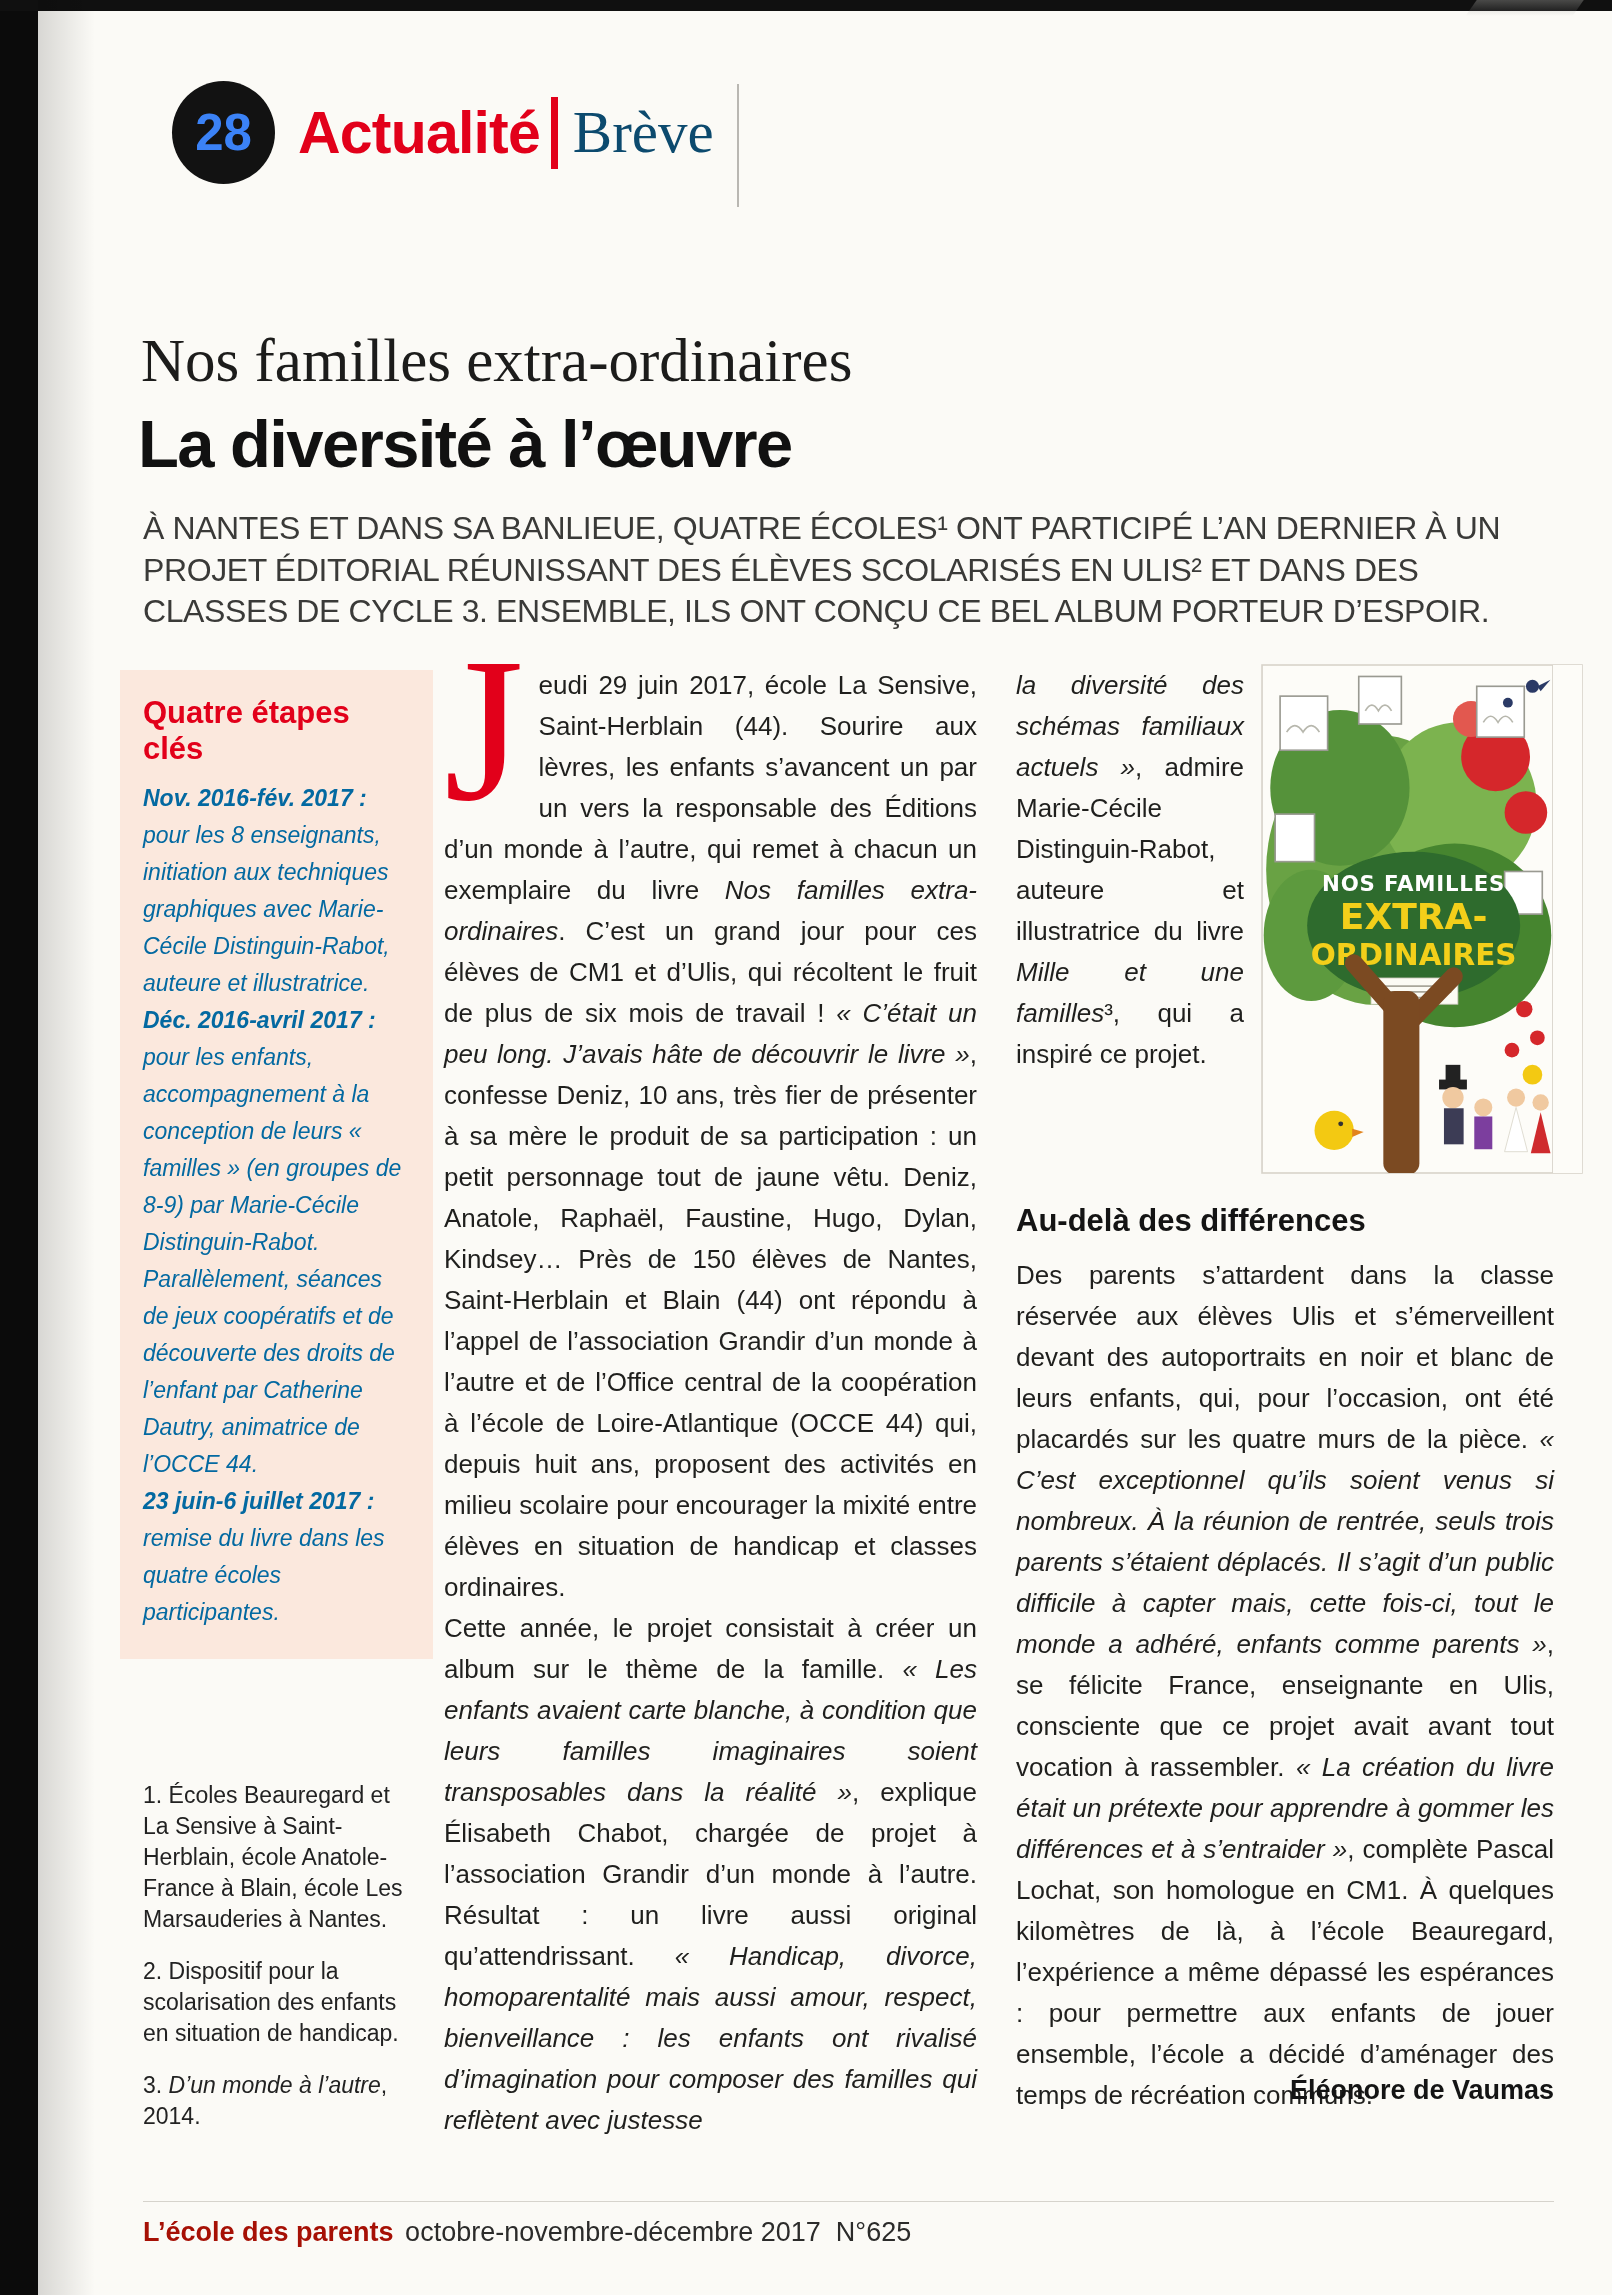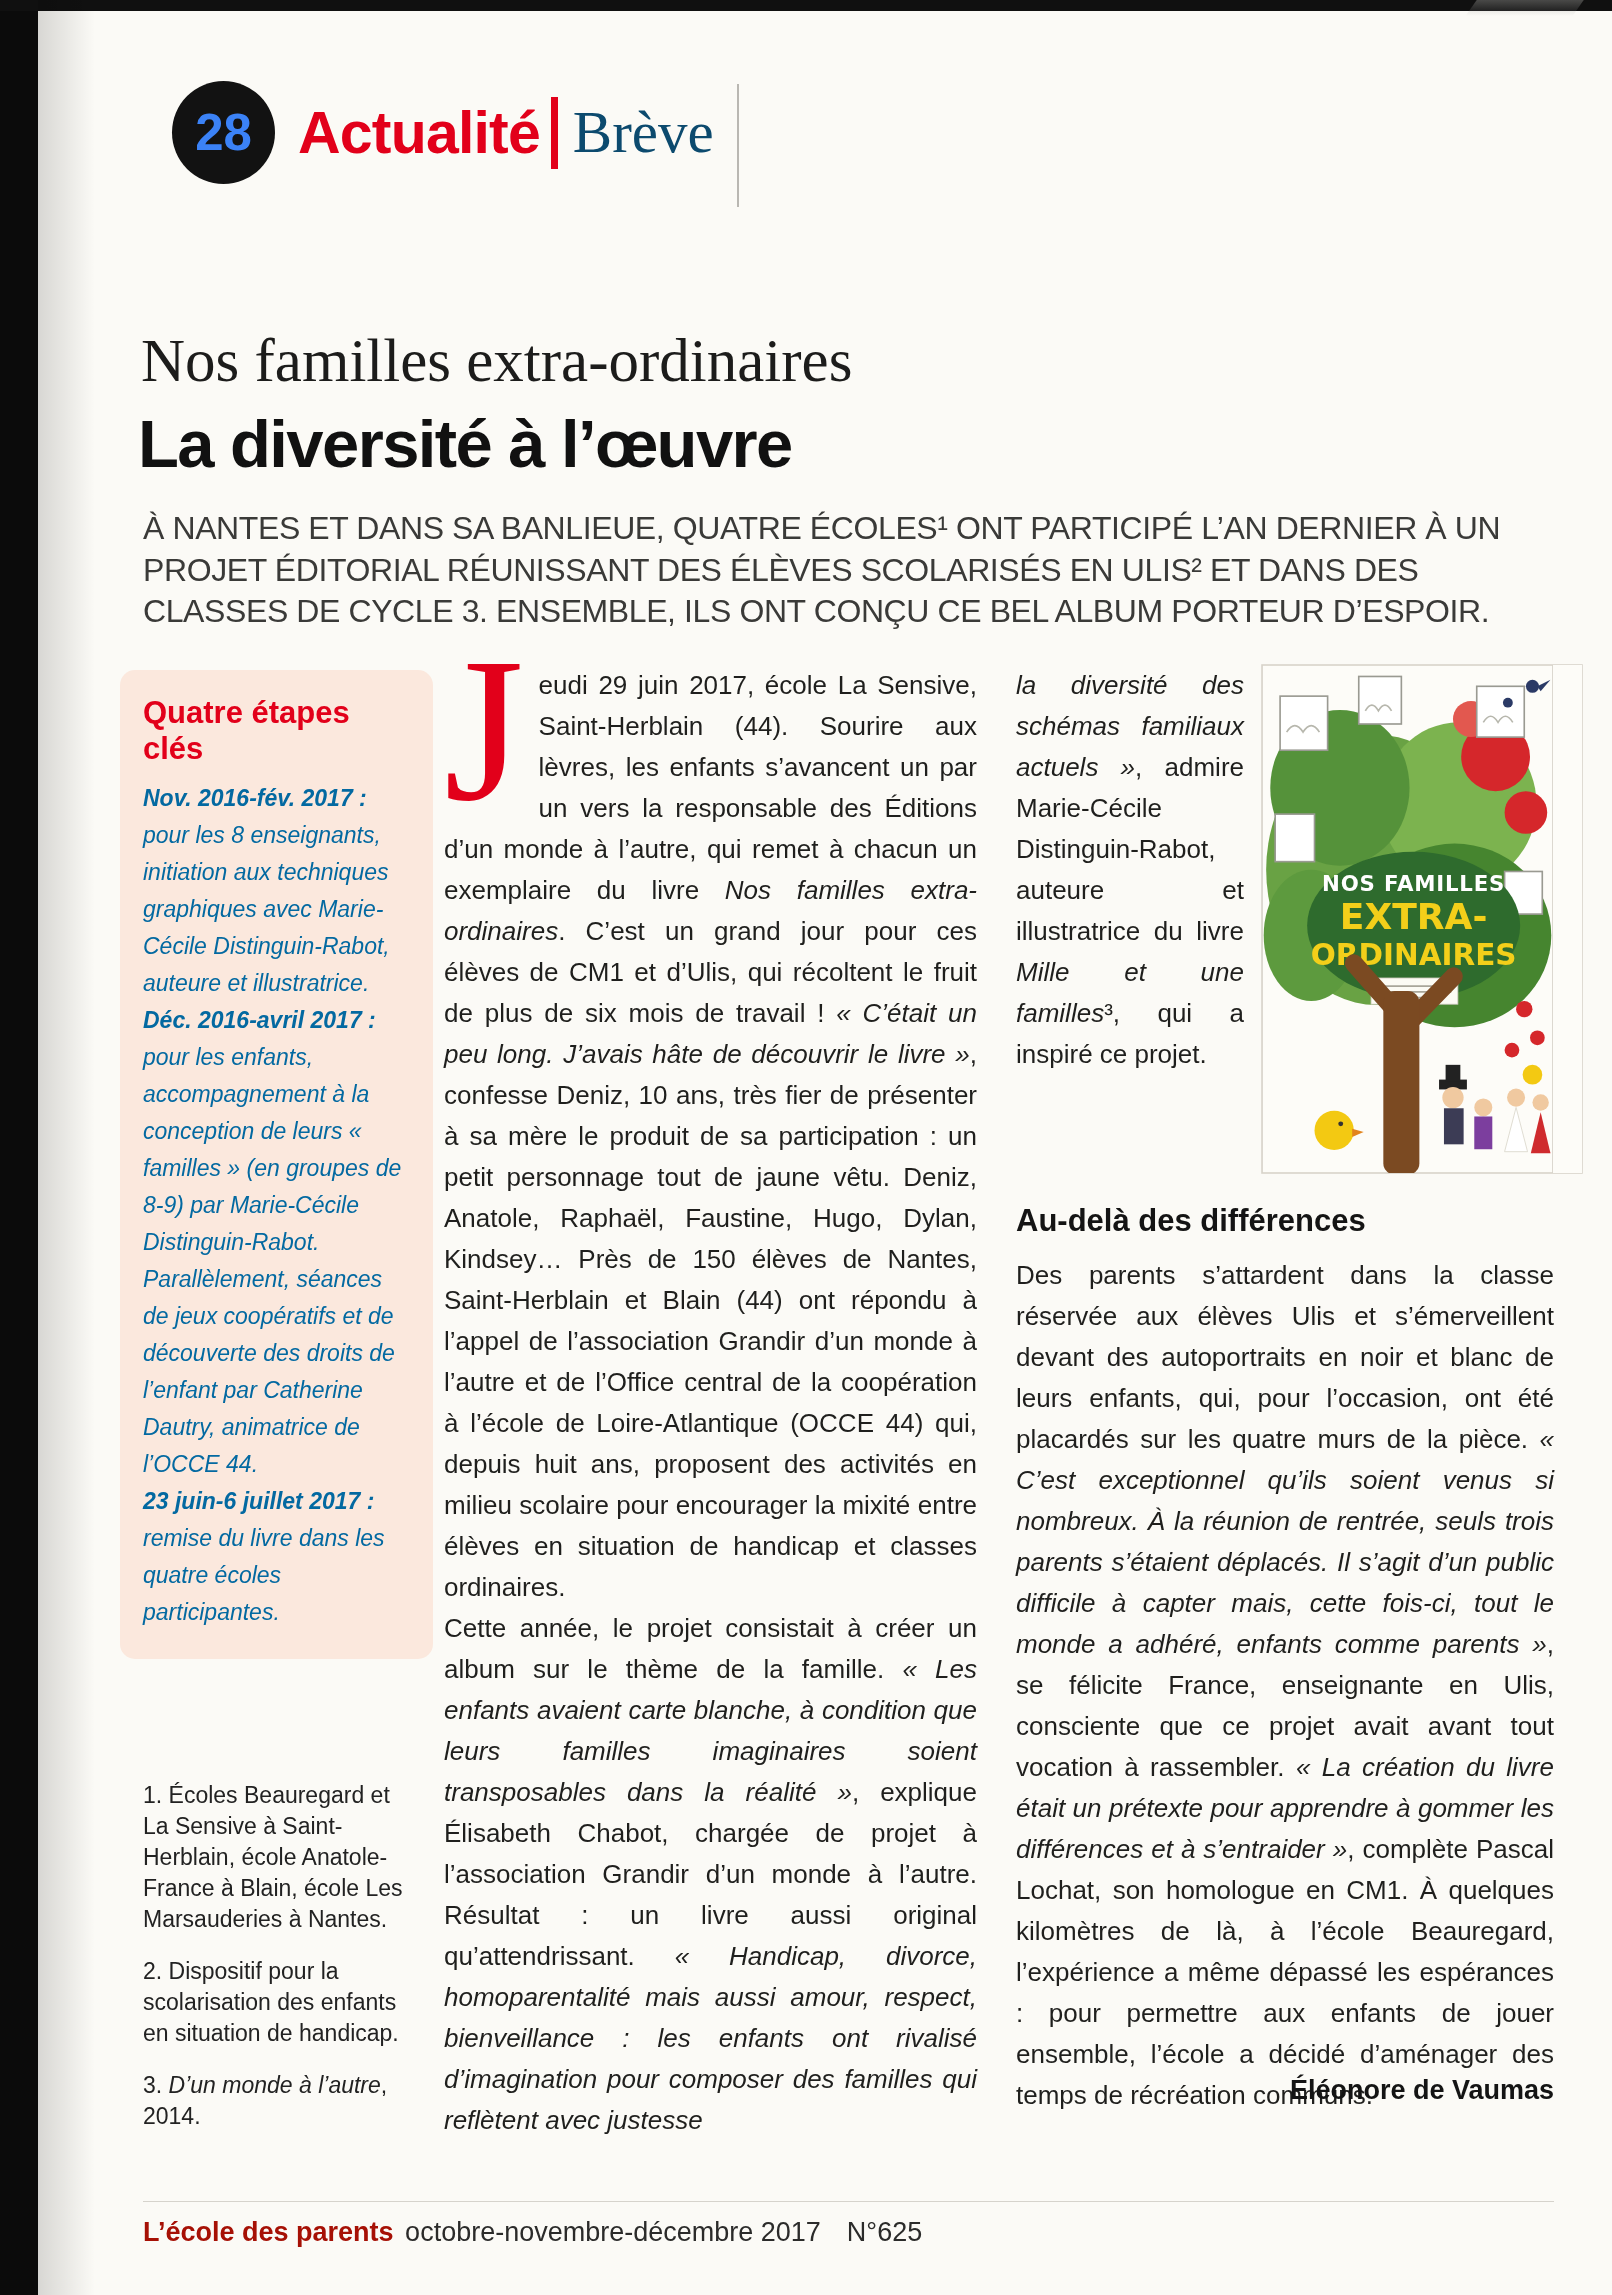--- a/index.html
+++ b/index.html
@@ -30,21 +30,21 @@
 
   
   .kicker{position:absolute;left:141px;top:326px;font-family:"Liberation Serif","DejaVu Serif",serif;
     font-weight:400;font-size:61px;color:#1c1c1b;}
   .title{position:absolute;left:138px;top:405px;font-size:67px;font-weight:700;letter-spacing:-1.6px;color:#111;}
   .standfirst{position:absolute;left:143px;top:508px;width:1410px;font-size:32px;line-height:1.3;
     letter-spacing:-0.4px;color:var(--gray-ink);}
 
   
   .sidebar{position:absolute;left:120px;top:670px;width:313px;background:var(--sidebar-bg);
-    padding:24.6px 21px 28px 23px;border-radius:15px;}
+    padding:24.6px 21px 28px 23px;}
   .sidebar h3{color:var(--accent-red);font-size:31px;font-weight:700;margin-bottom:13px;}
   .sidebar p{font-size:23px;line-height:37px;font-style:italic;color:#0369a1;}
 
   
   .footnotes{position:absolute;left:143px;top:1780px;width:261px;}
   .footnotes p{font-size:23px;line-height:31px;margin-bottom:21px;color:#222;}
 
   
   .col-mid{position:absolute;left:444px;top:665px;width:533px;}
   .col-right{position:absolute;left:1016px;top:665px;width:538px;}
@@ -58,21 +58,21 @@
   .cont{width:228px;flex:none;}
   .cover{width:320px;height:508px;flex:none;box-shadow:0 0 0 0.8px #d8d4ca;background:#fdfcf8;}
   .cover svg text{font-family:"DejaVu Sans","Liberation Sans",sans-serif;}
   .subhead{font-size:31px;font-weight:700;margin-bottom:16.4px;color:#141414;}
   .byline{text-align:right;font-weight:700;font-size:27px;margin-top:-41px;color:#141414;}
 
   
   .footer{position:absolute;left:143px;top:2201px;width:1411px;border-top:1.6px solid #d6d3cc;
     padding-top:14.8px;font-size:27px;color:#2b2b2a;}
   .footer .mag{font-weight:700;color:#a61005;margin-right:11.5px;}
-  .footer .num{margin-left:26px;}
+  .footer .num{margin-left:15px;}
 </style>
 </head>
 <body>
 
 <div class="scan">
   <div class="edge-left"></div>
   <div class="edge-top"></div>
   <div class="page-shade"></div>
   <div class="corner-mark"></div>
 

